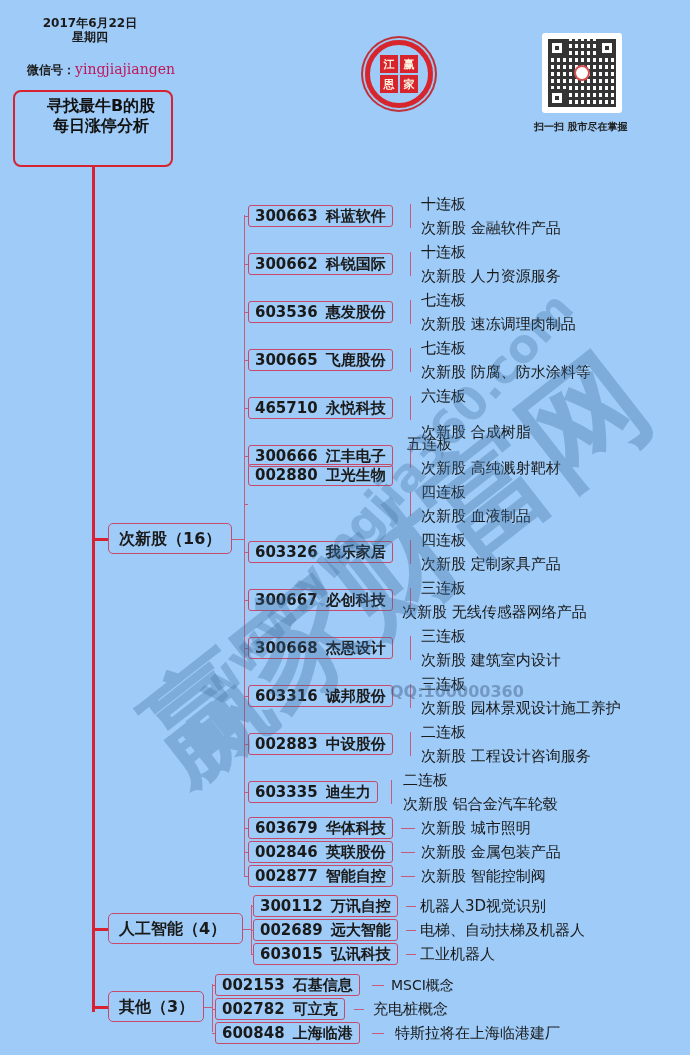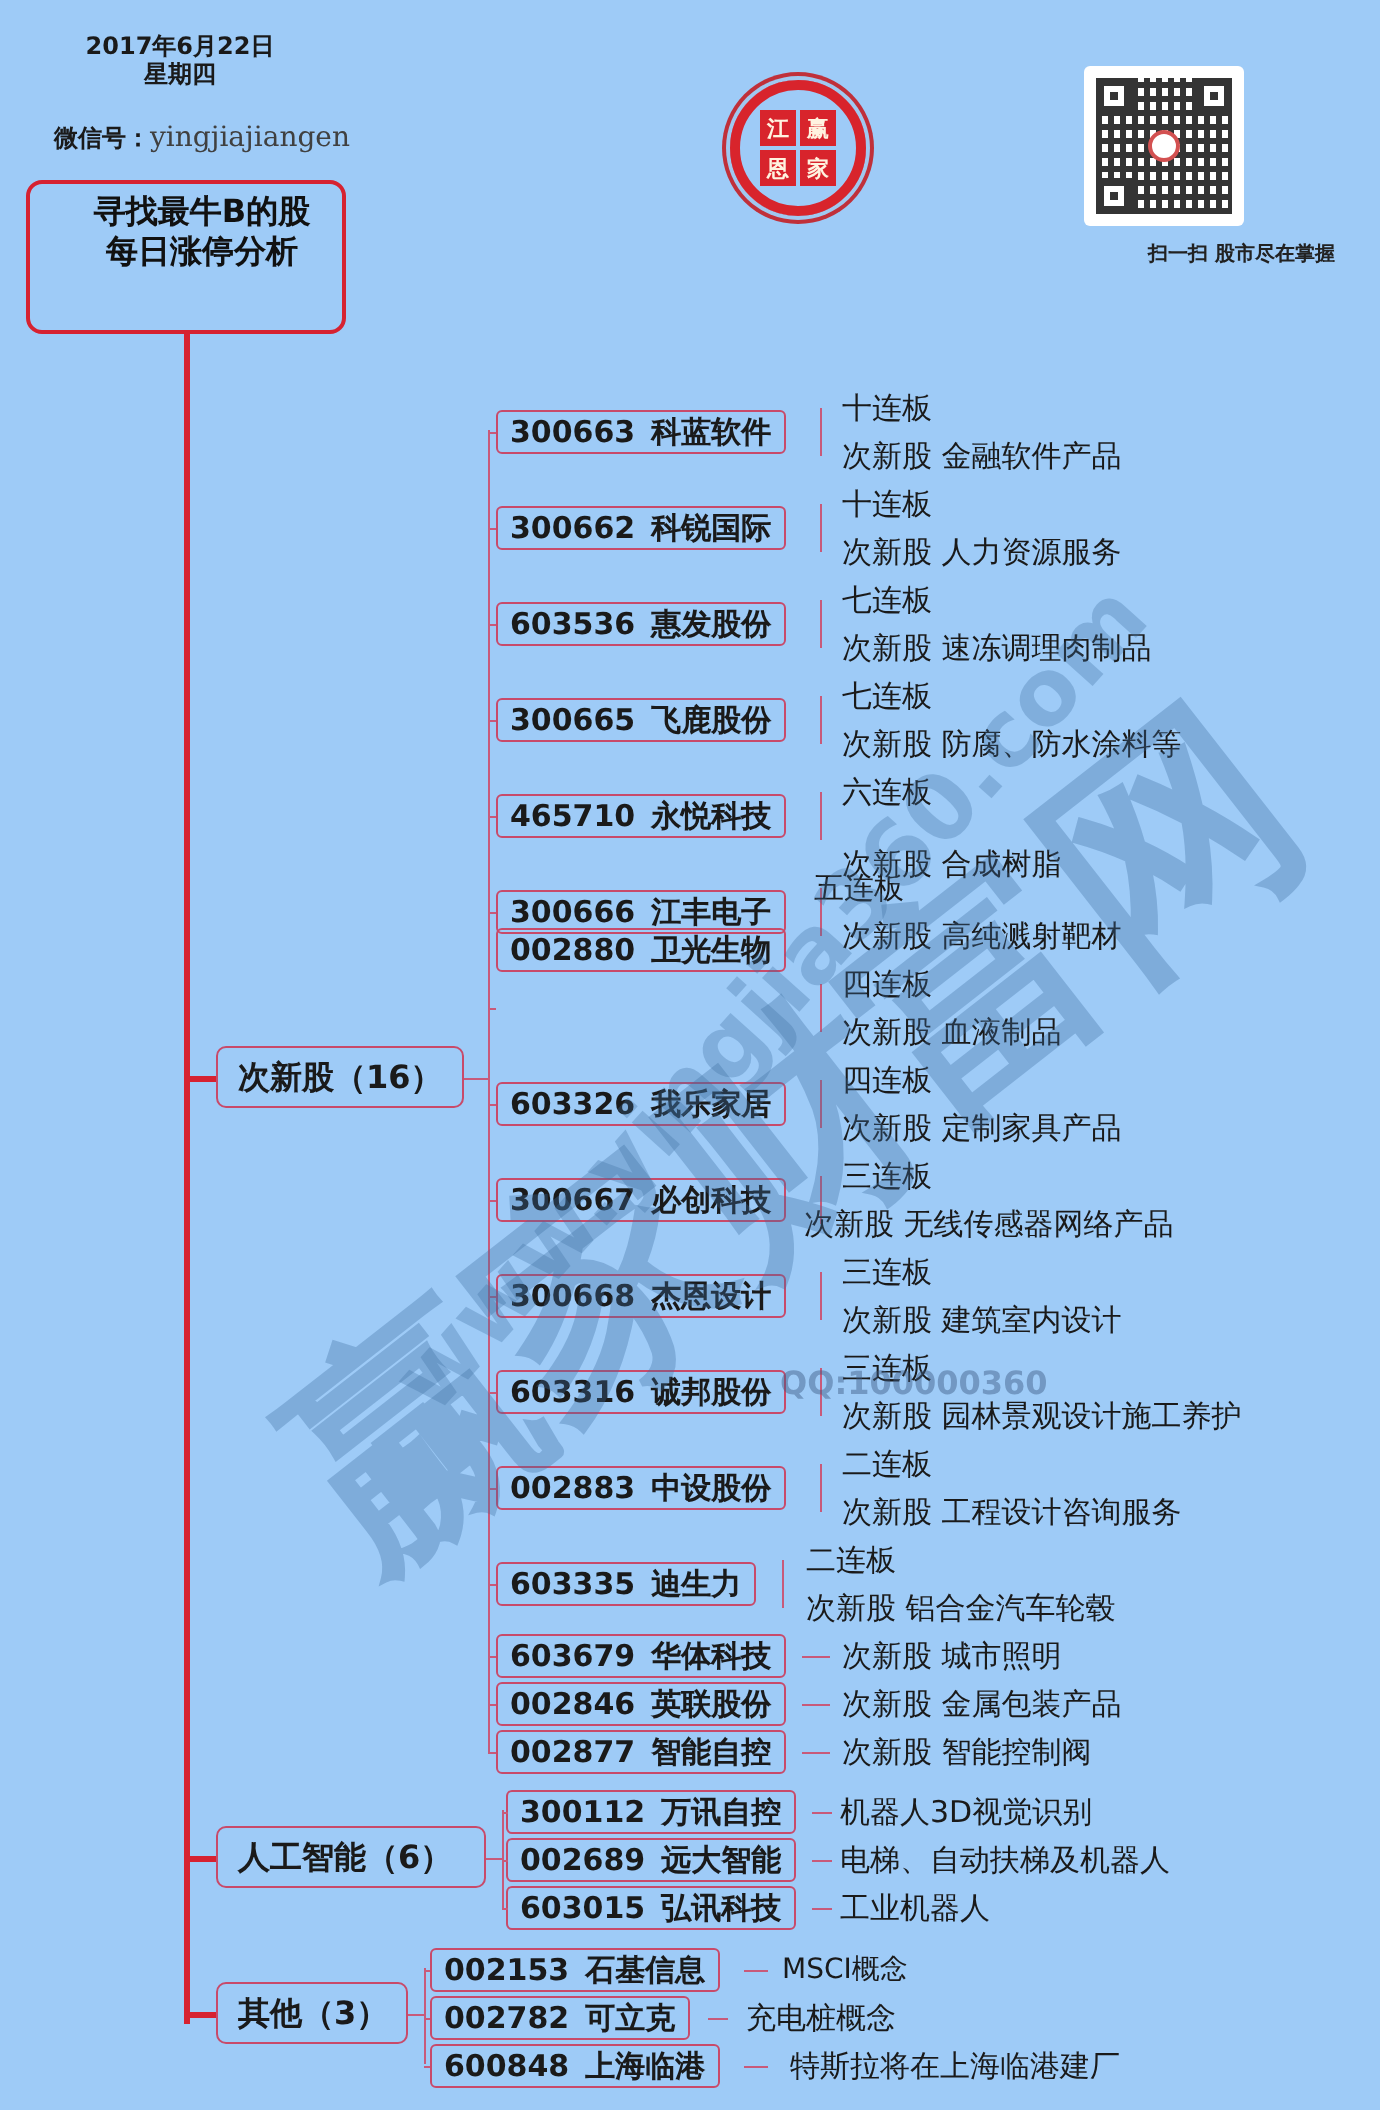--- a/index.html
+++ b/index.html
@@ -6,21 +6,21 @@
   html, body { width: 690px; height: 1055px; overflow: hidden; }
   body {
     background: #9ecbf7;
     font-family: "DejaVu Sans", "Liberation Sans", sans-serif;
     color: #111;
     position: relative;
   }
   .abs { position: absolute; }
   .date { left: 30px; top: 16px; width: 120px; text-align: center; font-size: 12px; line-height: 14px; font-weight: bold; color: #1a1a1a; }
   .wechat { left: 27px; top: 61px; font-size: 12px; font-weight: bold; color: #1a1a1a; }
-  .wechat .id { color: #404040; font-family: "DejaVu Serif", "Liberation Serif", serif; font-weight: normal; font-size: 14px; }
+  .wechat .id { color: #be185d; font-family: "DejaVu Serif", "Liberation Serif", serif; font-weight: normal; font-size: 14px; }
   .root {
     left: 13px; top: 90px; width: 160px; height: 77px;
     border: 2px solid #d62231; border-radius: 8px;
     text-align: center; padding-top: 4px;
   }
   .root .l1, .root .l2 { font-size: 16px; font-weight: bold; line-height: 20px; color: #111; padding-left: 16px; }
   .root .l3 { font-size: 17px; line-height: 22px; color: #e02030; }
   .logo {
     left: 365px; top: 40px; width: 68px; height: 68px; border-radius: 50%;
     border: 5px solid #d8242c; box-shadow: 0 0 0 2px #a0c8f0, 0 0 0 4px #c0303a;
@@ -29,21 +29,21 @@
   .logo span { background: #d8242c; color: #fff3e0; font-size: 11px; font-family: "DejaVu Serif", serif; display: flex; align-items: center; justify-content: center; font-weight: bold; }
   .qr { left: 542px; top: 33px; width: 80px; height: 80px; background: #fff; padding: 6px; border-radius: 3px; }
   .qr .grid { width: 68px; height: 68px; position: relative;
     background:
       repeating-linear-gradient(90deg, #111 0 3px, transparent 3px 6px),
       repeating-linear-gradient(0deg, #111 0 3px, transparent 3px 7px);
     background-blend-mode: normal; opacity: 0.85; }
   .qr .finder { position: absolute; width: 18px; height: 18px; border: 4px solid #111; background: #fff; }
   .qr .finder::after { content: ""; position: absolute; left: 3px; top: 3px; width: 4px; height: 4px; background: #111; }
   .qr .seal { position: absolute; left: 26px; top: 26px; width: 16px; height: 16px; border-radius: 50%; background: #fff; border: 2px solid #c33; }
-  .qr-caption { left: 534px; top: 120px; font-size: 10px; color: #222; font-weight: bold; margin-left: 40px; }
+  .qr-caption { left: 534px; top: 120px; font-size: 10px; color: #222; font-weight: bold; }
 
   
   .line-red { background: #d62231; }
   .vred { left: 92px; top: 167px; width: 3px; height: 845px; }
   .hred { height: 3px; background: #d62231; }
   .vpink { background: #c85a7a; width: 1px; }
   .hpink { background: #c85a7a; height: 1px; }
 
   .cat {
     height: 31px; border: 1px solid #c84a6a; border-radius: 5px;
@@ -103,21 +103,21 @@
 
 <div class="abs line-red vred"></div>
 <div class="abs hred" style="left:92px;top:538px;width:16px"></div>
 <div class="abs hred" style="left:92px;top:928px;width:16px"></div>
 <div class="abs hred" style="left:92px;top:1006px;width:16px"></div>
 
 <div class="abs cat" style="left:108px;top:523px;width:124px">
   <span>次新股（16）</span>
 </div>
 <div class="abs cat" style="left:108px;top:913px;width:135px">
-  <span>人工智能（6）</span>
+  <span>人工智能（4）</span>
 </div>
 <div class="abs cat" style="left:108px;top:991px;width:96px">
   <span>其他（3）</span>
 </div>
 
 <div class="abs hpink" style="left:232px;top:539px;width:12px"></div>
 <div class="abs vpink" style="left:244px;top:215px;height:661px"></div>
 <div class="abs hpink" style="left:243px;top:929px;width:8px"></div>
 <div class="abs vpink" style="left:251px;top:905px;height:49px"></div>
 <div class="abs hpink" style="left:204px;top:1007px;width:8px"></div>

